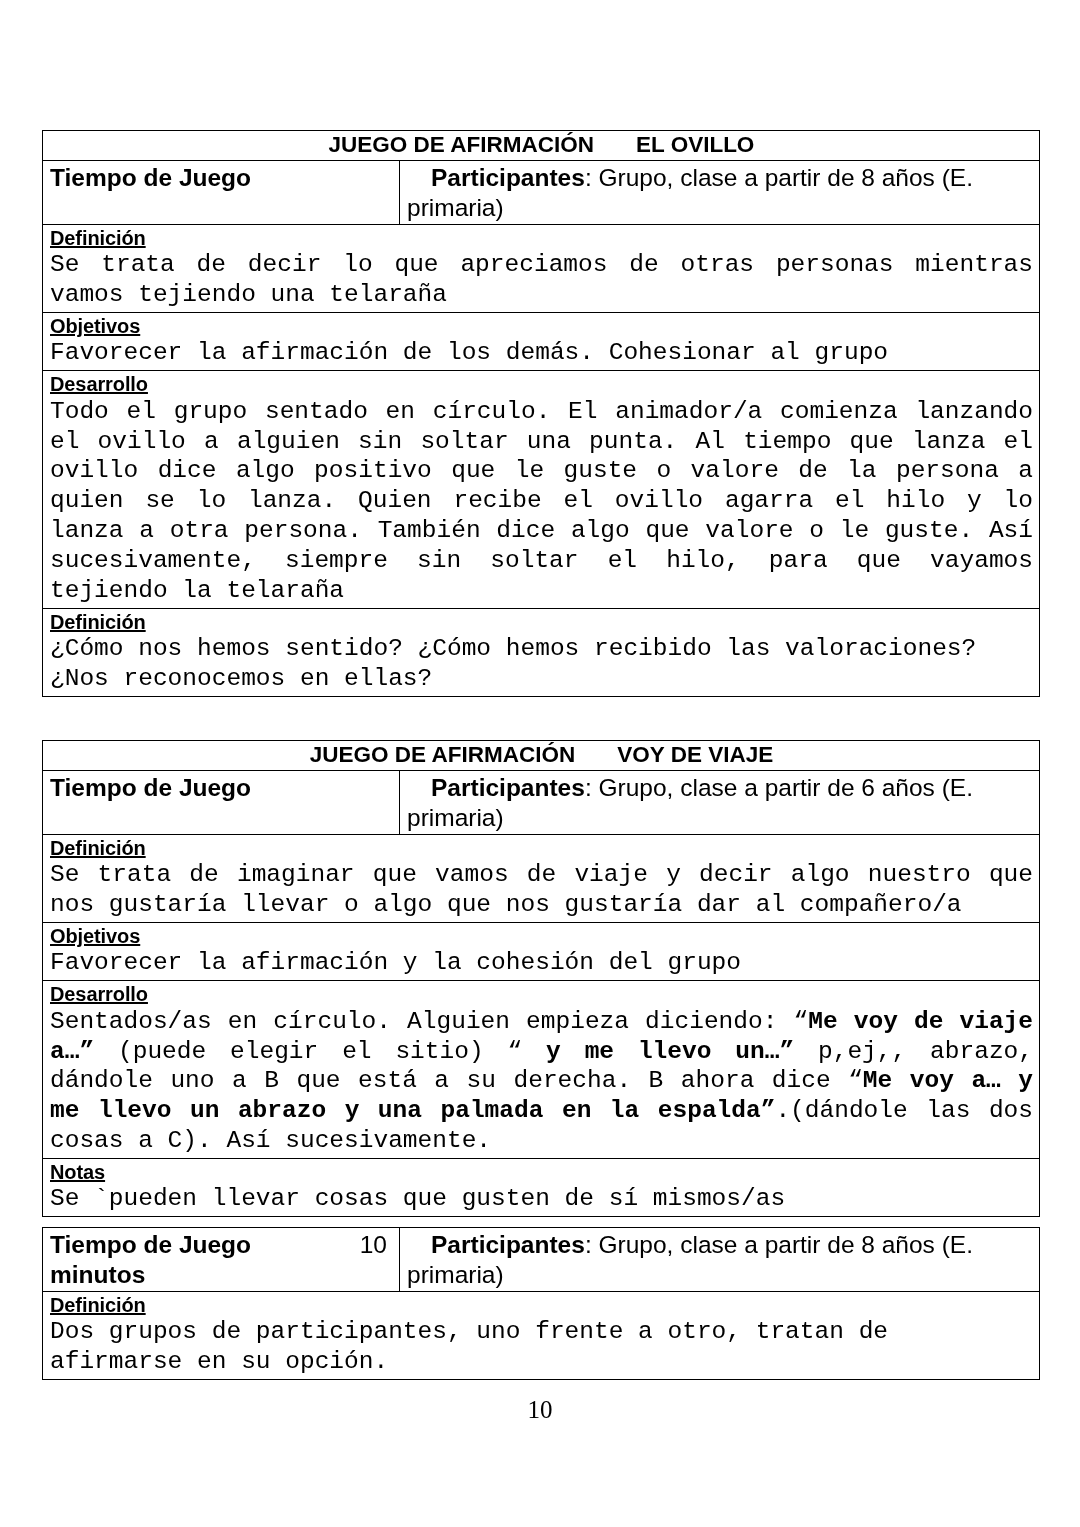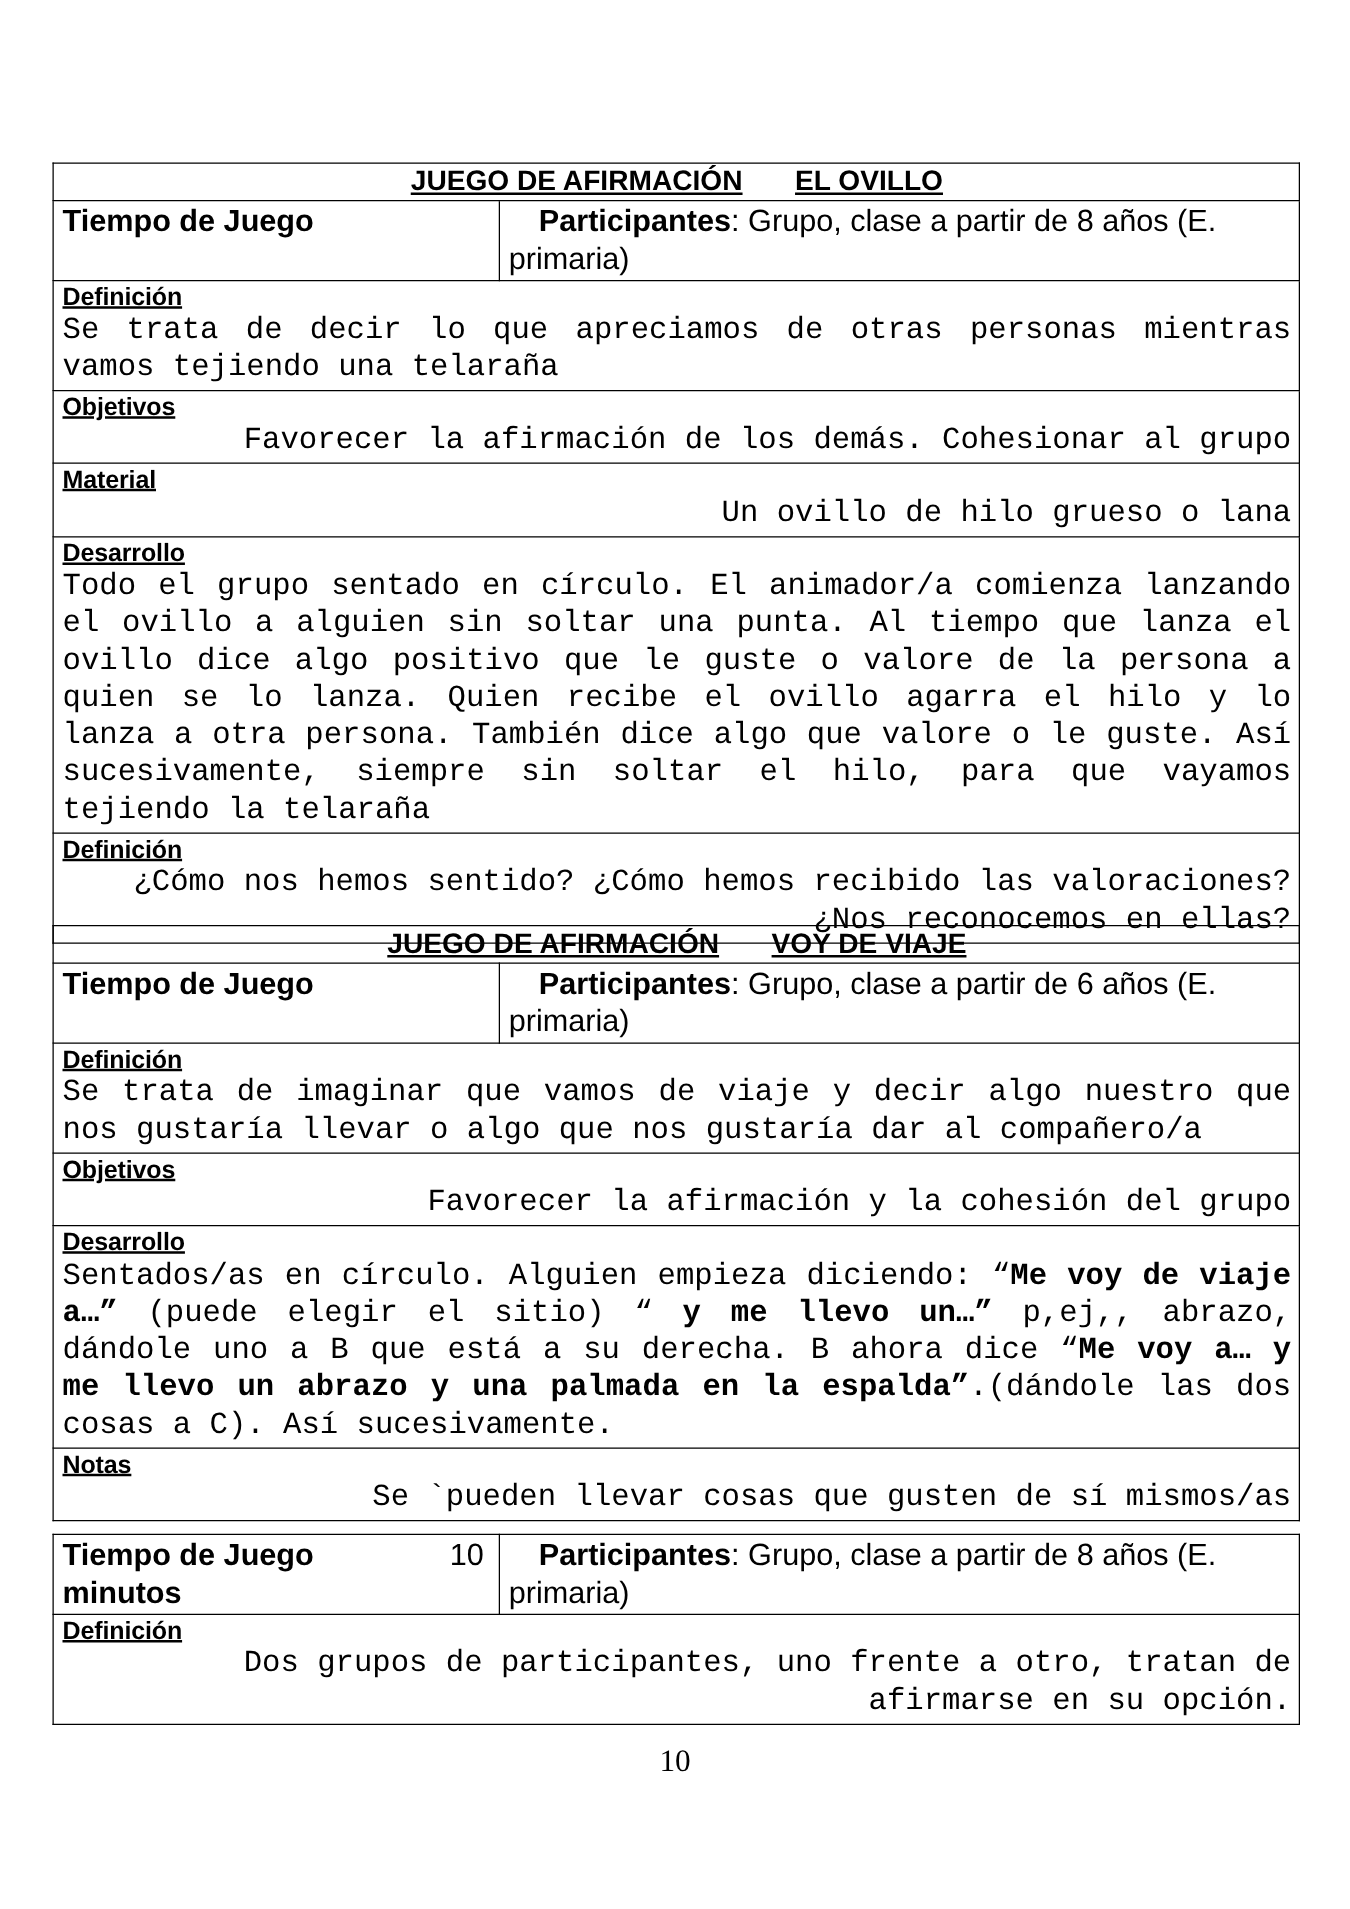--- a/index.html
+++ b/index.html
@@ -37,21 +37,20 @@
     padding: 1px 6px 2px 7px;
     vertical-align: top;
   }
   .title-cell {
     text-align: center;
     font-weight: bold;
     font-size: 22.5px;
     line-height: 1.16;
     padding-top: 2px;
     padding-bottom: 1px;
-    text-decoration: underline;
   }
   .title-cell .title-gap {
     display: inline-block;
     width: 42px;
   }
   .col-left {
     width: 357px;
   }
   .label-bold {
     font-weight: bold;
@@ -65,21 +64,21 @@
     letter-spacing: -0.1px;
   }
   .body-text {
     display: block;
     text-align: justify;
     text-justify: inter-word;
     hyphens: none;
     font-family: Liberation Mono, monospace;
   }
   .body-text.nojust {
-    text-align: right;
+    text-align: left;
   }
   .time-row td {
     padding-top: 2px;
     padding-bottom: 1px;
   }
   .time-cell {
     font-weight: bold;
   }
   .time-cell .minutes-num {
     float: right;
@@ -130,26 +129,20 @@
         </td>
       </tr>
       <tr>
         <td colspan="2">
           <span class="section-head">Objetivos</span>
           <span class="body-text nojust">Favorecer la afirmación de los demás. Cohesionar al grupo</span>
         </td>
       </tr>
       <tr>
         <td colspan="2">
-          <span class="section-head">Material</span>
-          <span class="body-text nojust">Un ovillo de hilo grueso o lana</span>
-        </td>
-      </tr>
-      <tr>
-        <td colspan="2">
           <span class="section-head">Desarrollo</span>
           <span class="body-text">Todo el grupo sentado en círculo. El animador/a comienza lanzando el ovillo a alguien sin soltar una punta. Al tiempo que lanza el ovillo dice algo positivo que le guste o valore de la persona a quien se lo lanza. Quien recibe el ovillo agarra el hilo y lo lanza a otra persona. También dice algo que valore o le guste. Así sucesivamente, siempre sin soltar el hilo, para que vayamos tejiendo la telaraña</span>
         </td>
       </tr>
       <tr>
         <td colspan="2">
           <span class="section-head">Definición</span>
           <span class="body-text nojust">¿Cómo nos hemos sentido? ¿Cómo hemos recibido las valoraciones? ¿Nos reconocemos en ellas?</span>
         </td>
       </tr>

